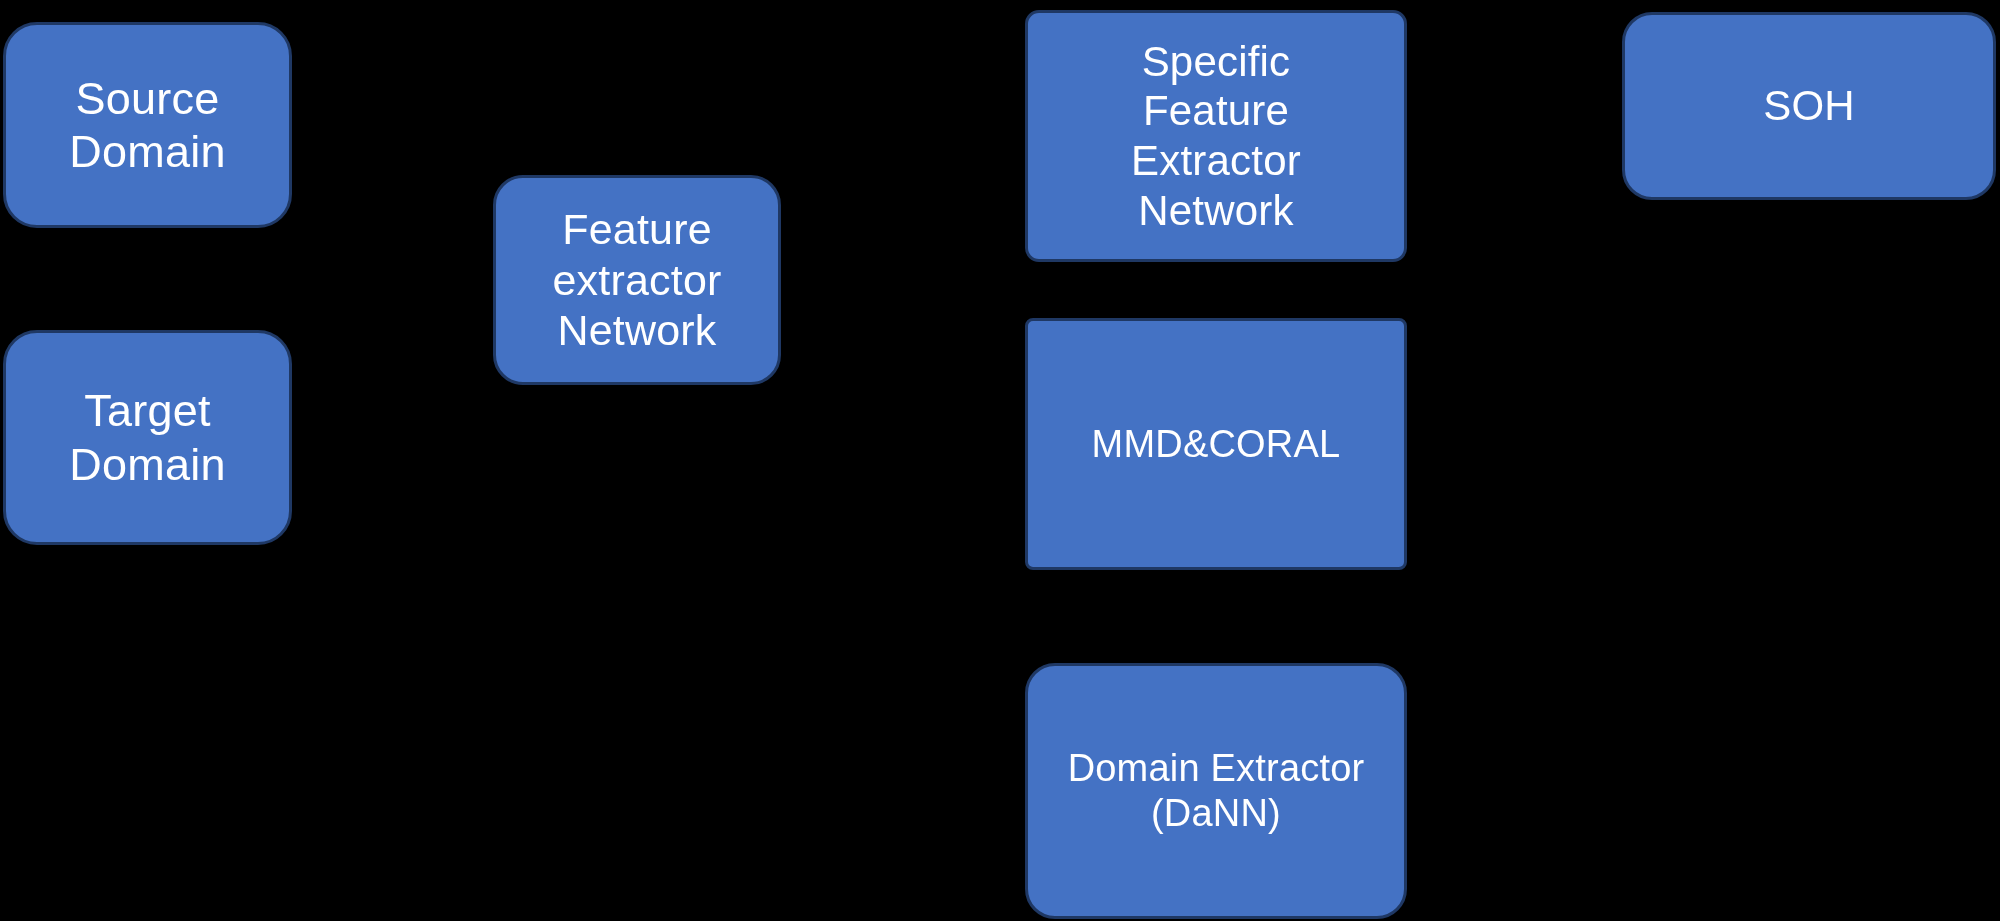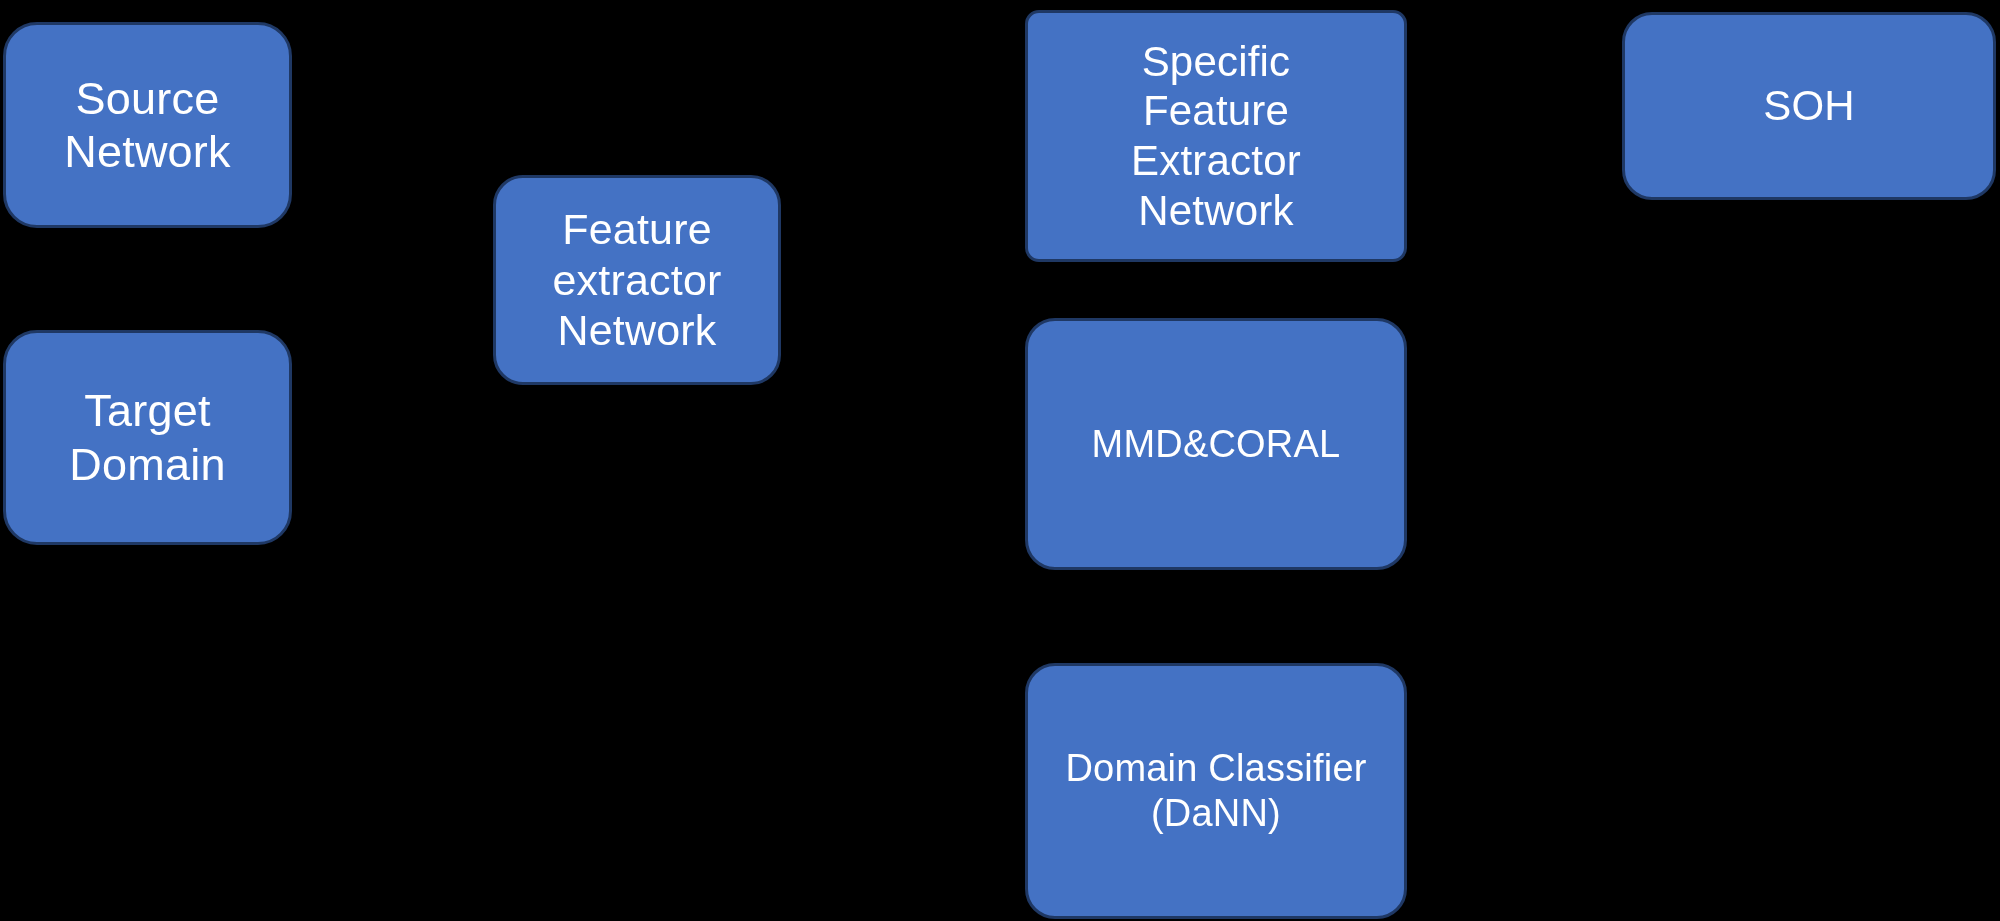--- a/index.html
+++ b/index.html
@@ -56,41 +56,41 @@
     border-radius: 30px;
   }
   #node-specific-feature-extractor {
     left: 1025px; top: 10px; width: 382px; height: 252px;
     font-size: 42px;
     border-radius: 14px;
   }
   #node-mmd-coral {
     left: 1025px; top: 318px; width: 382px; height: 252px;
     font-size: 38px;
-    border-radius: 30px;
+    border-radius: 8px;
   }
   #node-domain-classifier {
     left: 1025px; top: 663px; width: 382px; height: 256px;
     font-size: 38px;
     border-radius: 30px;
   }
   #node-soh {
     left: 1622px; top: 12px; width: 374px; height: 188px;
     font-size: 42px;
     border-radius: 30px;
   }
 </style>
 </head>
 <body>
 
 <div id="canvas">
 
   <div class="node" id="node-source-domain">
     <span class="label">Source
-Network</span>
+Domain</span>
   </div>
 
   <div class="node" id="node-target-domain">
     <span class="label">Target
 Domain</span>
   </div>
 
   <div class="node" id="node-feature-extractor">
     <span class="label">Feature
 extractor
@@ -102,21 +102,21 @@
 Feature
 Extractor
 Network</span>
   </div>
 
   <div class="node" id="node-mmd-coral">
     <span class="label">MMD&amp;CORAL</span>
   </div>
 
   <div class="node" id="node-domain-classifier">
-    <span class="label">Domain Classifier
+    <span class="label">Domain Extractor
 (DaNN)</span>
   </div>
 
   <div class="node" id="node-soh">
     <span class="label">SOH</span>
   </div>
 
 </div>
 
 </body></html>

